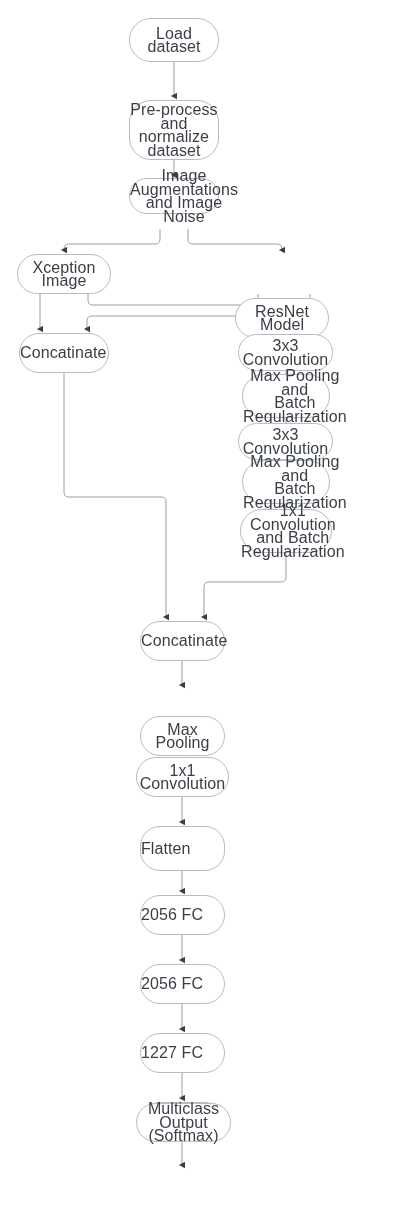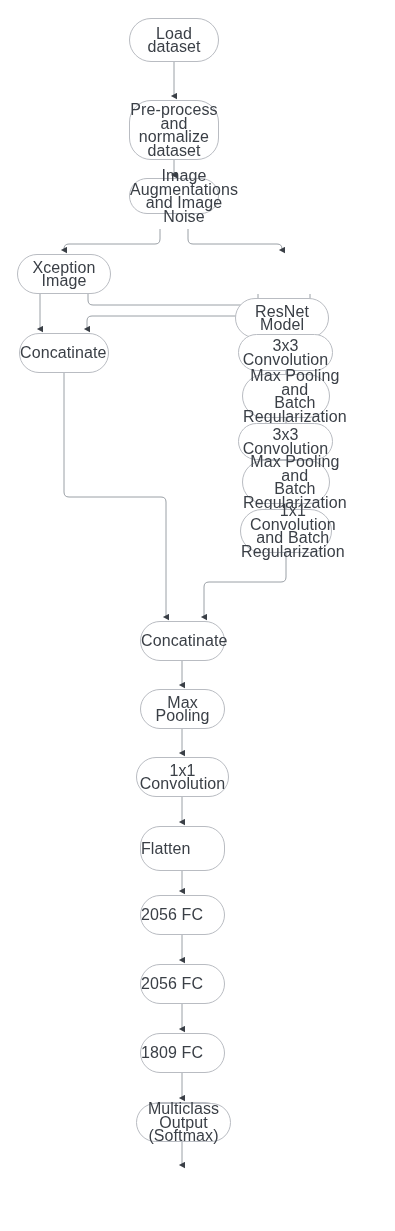--- a/index.html
+++ b/index.html
@@ -120,37 +120,37 @@
 Regularization</span>
       </div>
       <div class="node" style="left: 240px; top: 509px; width: 92px; height: 44px; border-color: rgb(185, 188, 194); background: rgb(255, 255, 255); color: rgb(58, 63, 70); border-radius: 22px;">
         <span class="node-label">1x1 Convolution
 and Batch
 Regularization</span>
       </div>
       <div class="node" style="left: 140px; top: 621px; width: 85px; height: 40px; border-color: rgb(185, 188, 194); background: rgb(255, 255, 255); color: rgb(58, 63, 70); border-radius: 20px;">
         <span class="node-label">Concatinate</span>
       </div>
-      <div class="node" style="left: 140px; top: 689px; width: 85px; height: 40px; border-color: rgb(185, 188, 194); background: rgb(255, 255, 255); color: rgb(58, 63, 70); border-radius: 20px;">
+      <div class="node" style="left: 140px; top: 716px; width: 85px; height: 40px; border-color: rgb(185, 188, 194); background: rgb(255, 255, 255); color: rgb(58, 63, 70); border-radius: 20px;">
         <span class="node-label">Max Pooling</span>
       </div>
       <div class="node" style="left: 136px; top: 757px; width: 93px; height: 40px; border-color: rgb(185, 188, 194); background: rgb(255, 255, 255); color: rgb(58, 63, 70); border-radius: 20px;">
         <span class="node-label">1x1 Convolution</span>
       </div>
       <div class="node" style="left: 140px; top: 826px; width: 85px; height: 45px; border-color: rgb(185, 188, 194); background: rgb(255, 255, 255); color: rgb(58, 63, 70); border-radius: 20px;">
         <span class="node-label">Flatten</span>
       </div>
       <div class="node" style="left: 140px; top: 895px; width: 85px; height: 40px; border-color: rgb(185, 188, 194); background: rgb(255, 255, 255); color: rgb(58, 63, 70); border-radius: 20px;">
         <span class="node-label">2056 FC</span>
       </div>
       <div class="node" style="left: 140px; top: 964px; width: 85px; height: 40px; border-color: rgb(185, 188, 194); background: rgb(255, 255, 255); color: rgb(58, 63, 70); border-radius: 20px;">
         <span class="node-label">2056 FC</span>
       </div>
       <div class="node" style="left: 140px; top: 1033px; width: 85px; height: 40px; border-color: rgb(185, 188, 194); background: rgb(255, 255, 255); color: rgb(58, 63, 70); border-radius: 20px;">
-        <span class="node-label">1809 FC</span>
+        <span class="node-label">1227 FC</span>
       </div>
       <div class="node" style="left: 140px; top: 1102px; width: 85px; height: 40px; border-color: rgb(185, 188, 194); background: rgb(255, 255, 255); color: rgb(58, 63, 70); border-radius: 20px;">
         <span class="node-label">512 FC</span>
       </div>
       <div class="node" style="left: 136px; top: 1103px; width: 95px; height: 39px; border-color: rgb(185, 188, 194); background: rgb(255, 255, 255); color: rgb(58, 63, 70); border-radius: 22px;">
         <span class="node-label">Multiclass
 Output (Softmax)</span>
       </div>
     </div>
 </div>

